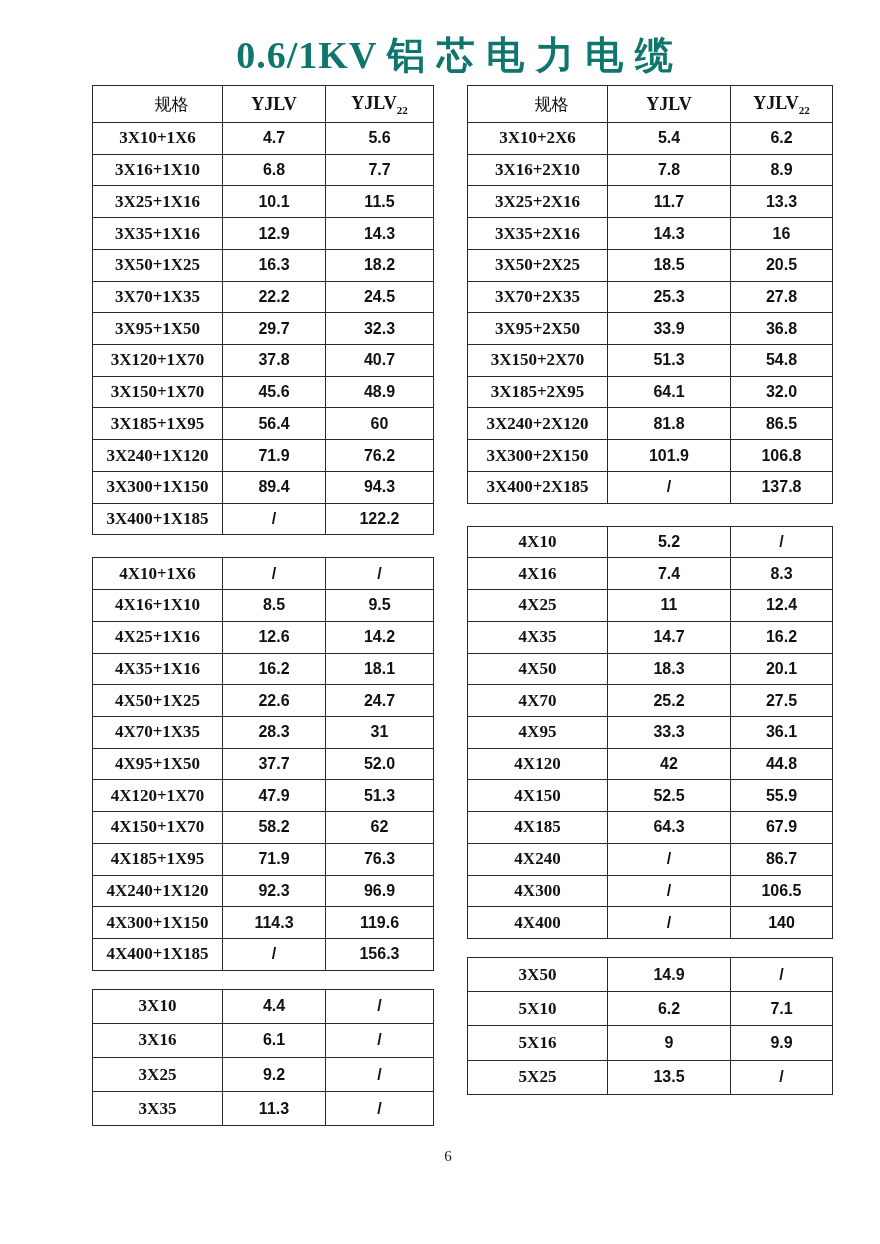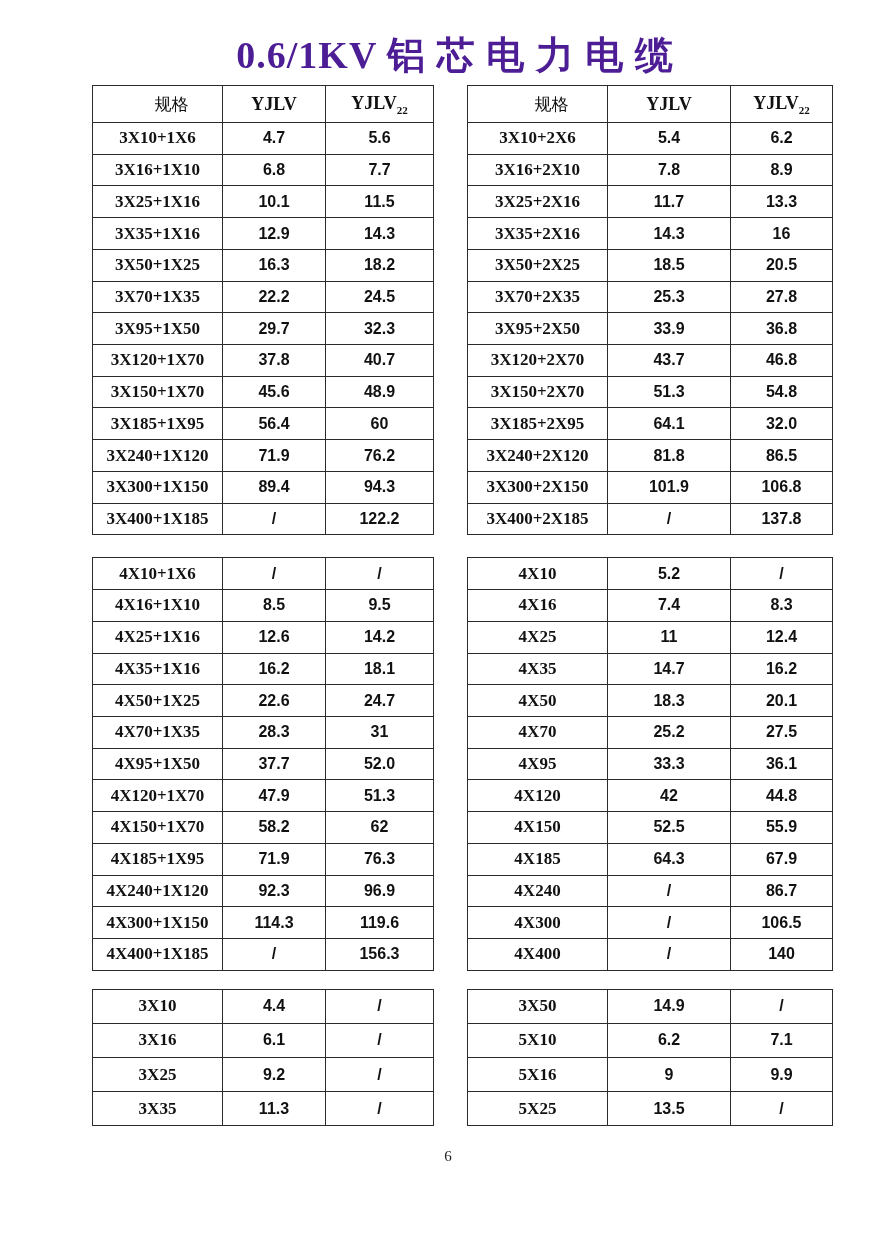--- a/index.html
+++ b/index.html
@@ -12,21 +12,21 @@
     overflow: hidden;
   }
   .page-title {
     position: absolute;
     left: 30px; top: 30px; width: 850px;
     text-align: center;
     font-family: "Liberation Serif", serif;
     font-weight: 700;
     font-size: 38px;
     letter-spacing: 1px;
-    color: #4c1d95;
+    color: #0f766e;
     white-space: nowrap;
   }
   .col { position: absolute; top: 85px; }
   .col-left  { left: 92px;  width: 341px; }
   .col-right { left: 467px; width: 365px; }
 
   table {
     border-collapse: collapse;
     table-layout: fixed;
     width: 100%;
@@ -316,25 +316,20 @@
           <td class="spec">3X70+2X35</td>
           <td class="val">25.3</td>
           <td class="val">27.8</td>
         </tr>
         <tr>
           <td class="spec">3X95+2X50</td>
           <td class="val">33.9</td>
           <td class="val">36.8</td>
         </tr>
         <tr>
-          <td class="spec">3X120+2X70</td>
-          <td class="val">43.7</td>
-          <td class="val">46.8</td>
-        </tr>
-        <tr>
           <td class="spec">3X150+2X70</td>
           <td class="val">51.3</td>
           <td class="val">54.8</td>
         </tr>
         <tr>
           <td class="spec">3X185+2X95</td>
           <td class="val">64.1</td>
           <td class="val">32.0</td>
         </tr>
         <tr>

